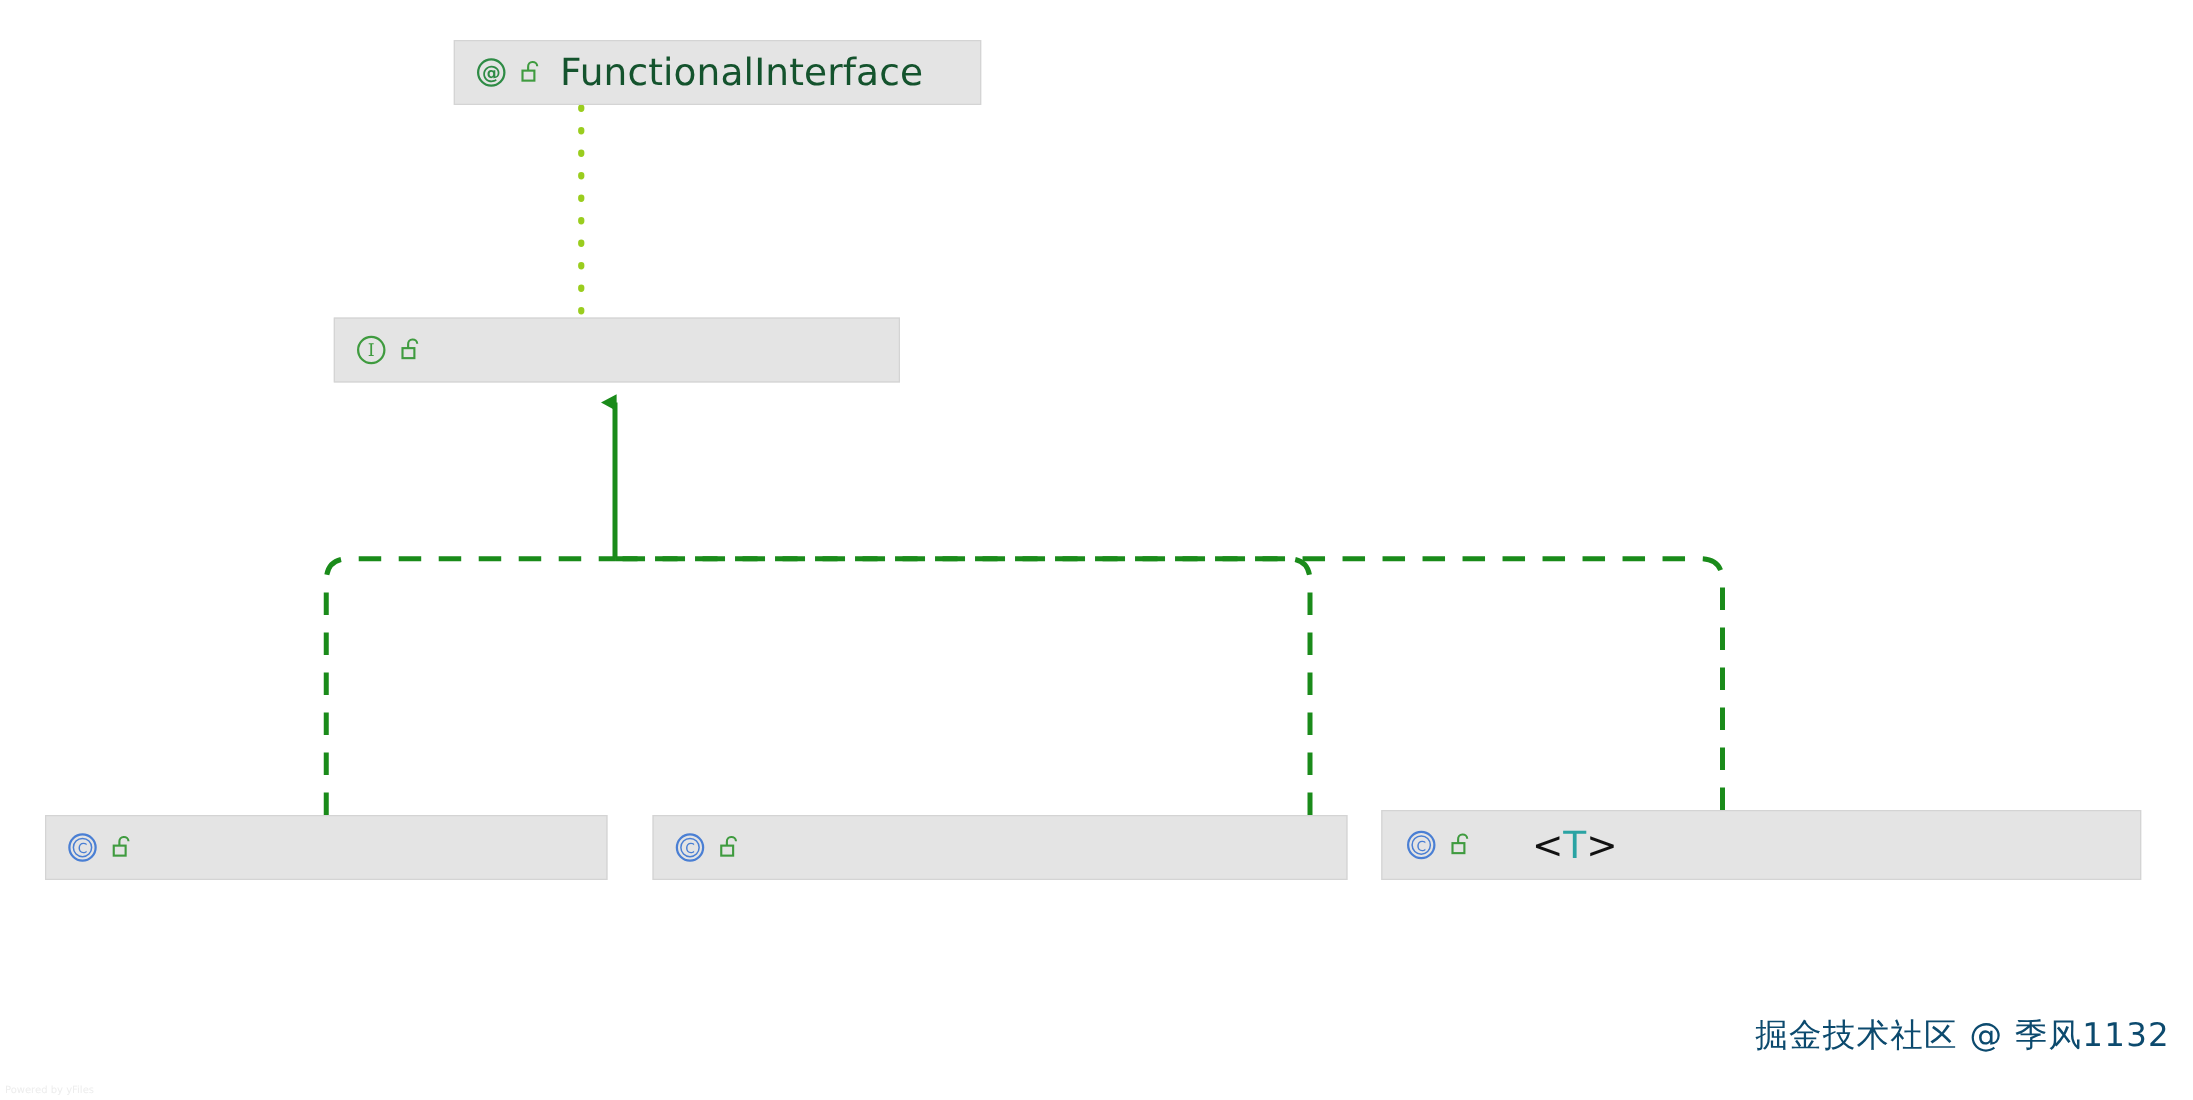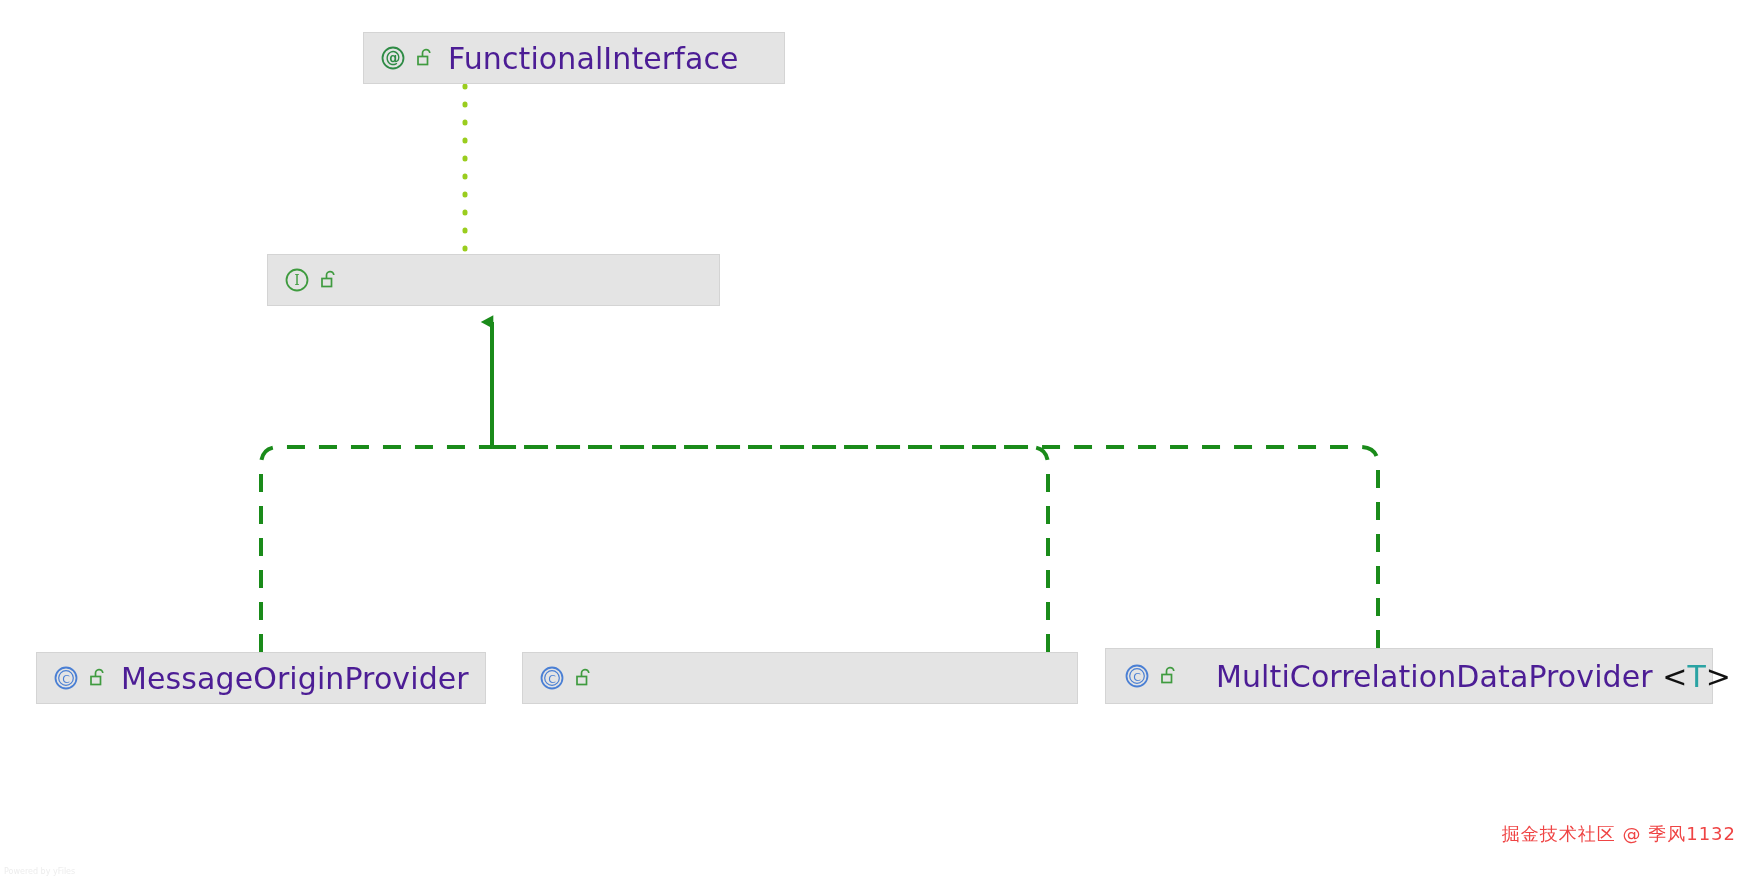--- a/index.html
+++ b/index.html
@@ -42,37 +42,37 @@
     line-height: 0;
   }
   .node .vis-icon {
     flex: 0 0 auto;
     display: inline-block;
     margin-right: 14px;
     line-height: 0;
   }
   .node .label {
     font-size: 30px;
-    color: #4c1d95;
+    color: #14532d;
     letter-spacing: 0.1px;
     font-weight: 400;
   }
   .node .generic {
     font-size: 30px;
     color: #111111;
   }
   .node .generic .tparam {
     color: #2aa3a3;
   }
   .watermark {
     position: absolute;
     right: 18px;
     bottom: 34px;
-    font-size: 18px;
-    color: #ef4444;
+    font-size: 26px;
+    color: #0c4a6e;
     font-family: "DejaVu Sans", "Liberation Sans", sans-serif;
     white-space: nowrap;
     letter-spacing: 1px;
   }
   .powered {
     position: absolute;
     left: 4px;
     bottom: 4px;
     font-size: 8px;
     color: #ededed;
@@ -140,21 +140,20 @@
         <circle cx="13" cy="13" r="7.3" fill="none" stroke="#4a7fd4" stroke-width="1.2"></circle>
         <text x="13" y="17.8" font-family="DejaVu Sans, sans-serif" font-size="11" fill="#4a7fd4" text-anchor="middle">C</text>
       </svg>
     </span>
     <span class="vis-icon">
       <svg width="18" height="20" viewBox="0 0 18 20" xmlns="http://www.w3.org/2000/svg">
         <path d="M 6.5 8.5 L 6.5 5.5 A 3.6 3.6 0 0 1 13.8 5.0" fill="none" stroke="#3f9b3f" stroke-width="1.7"></path>
         <rect x="2" y="8.5" width="9.5" height="8" fill="none" stroke="#3f9b3f" stroke-width="1.7"></rect>
       </svg>
     </span>
-    <span class="label">MessageOriginProvider</span>
   </div>
 
   <div class="node" style="left:522px; top:652px; width:556px; height:52px;">
     <span class="type-icon">
       <svg width="26" height="26" viewBox="0 0 26 26" xmlns="http://www.w3.org/2000/svg">
         <circle cx="13" cy="13" r="10.5" fill="none" stroke="#4a7fd4" stroke-width="1.8"></circle>
         <circle cx="13" cy="13" r="7.3" fill="none" stroke="#4a7fd4" stroke-width="1.2"></circle>
         <text x="13" y="17.8" font-family="DejaVu Sans, sans-serif" font-size="11" fill="#4a7fd4" text-anchor="middle">C</text>
       </svg>
     </span>
@@ -173,20 +172,19 @@
         <circle cx="13" cy="13" r="7.3" fill="none" stroke="#4a7fd4" stroke-width="1.2"></circle>
         <text x="13" y="17.8" font-family="DejaVu Sans, sans-serif" font-size="11" fill="#4a7fd4" text-anchor="middle">C</text>
       </svg>
     </span>
     <span class="vis-icon" style="margin-right:38px;">
       <svg width="18" height="20" viewBox="0 0 18 20" xmlns="http://www.w3.org/2000/svg">
         <path d="M 6.5 8.5 L 6.5 5.5 A 3.6 3.6 0 0 1 13.8 5.0" fill="none" stroke="#3f9b3f" stroke-width="1.7"></path>
         <rect x="2" y="8.5" width="9.5" height="8" fill="none" stroke="#3f9b3f" stroke-width="1.7"></rect>
       </svg>
     </span>
-    <span class="label">MultiCorrelationDataProvider</span>
     <span class="generic">&nbsp;<span>&lt;</span><span class="tparam">T</span><span>&gt;</span></span>
   </div>
 
   <div class="watermark">掘金技术社区 @ 季风1132</div>
   <div class="powered">Powered by yFiles</div>
 
 </div>
 
 </body></html>

